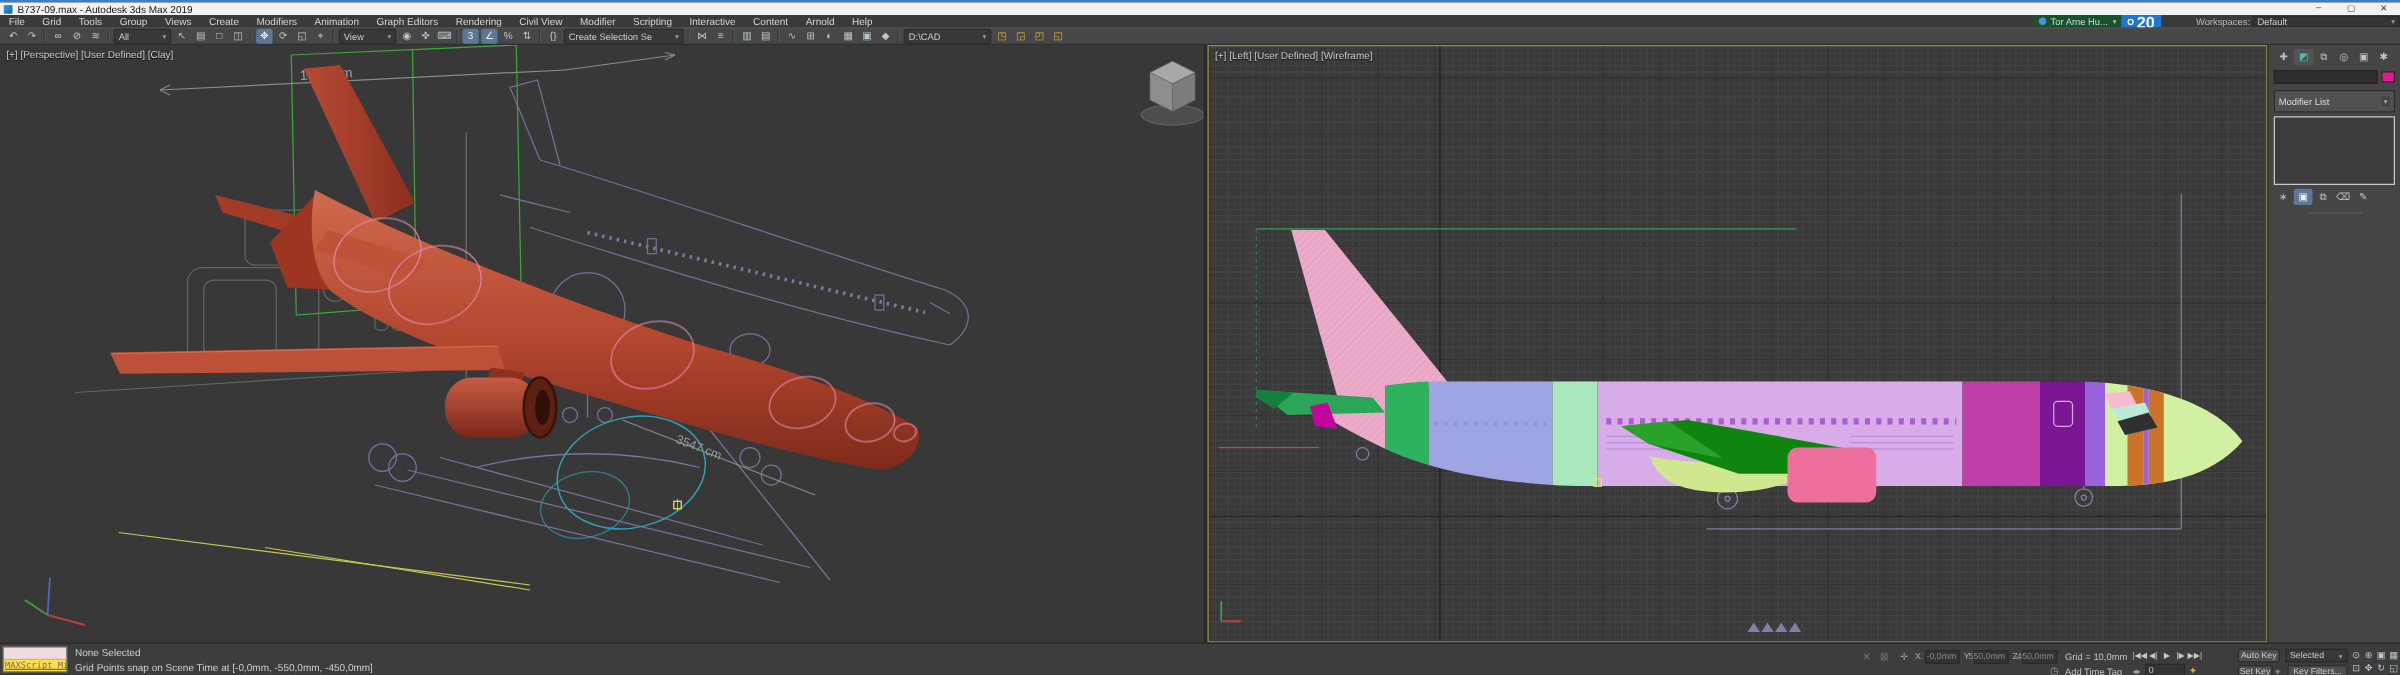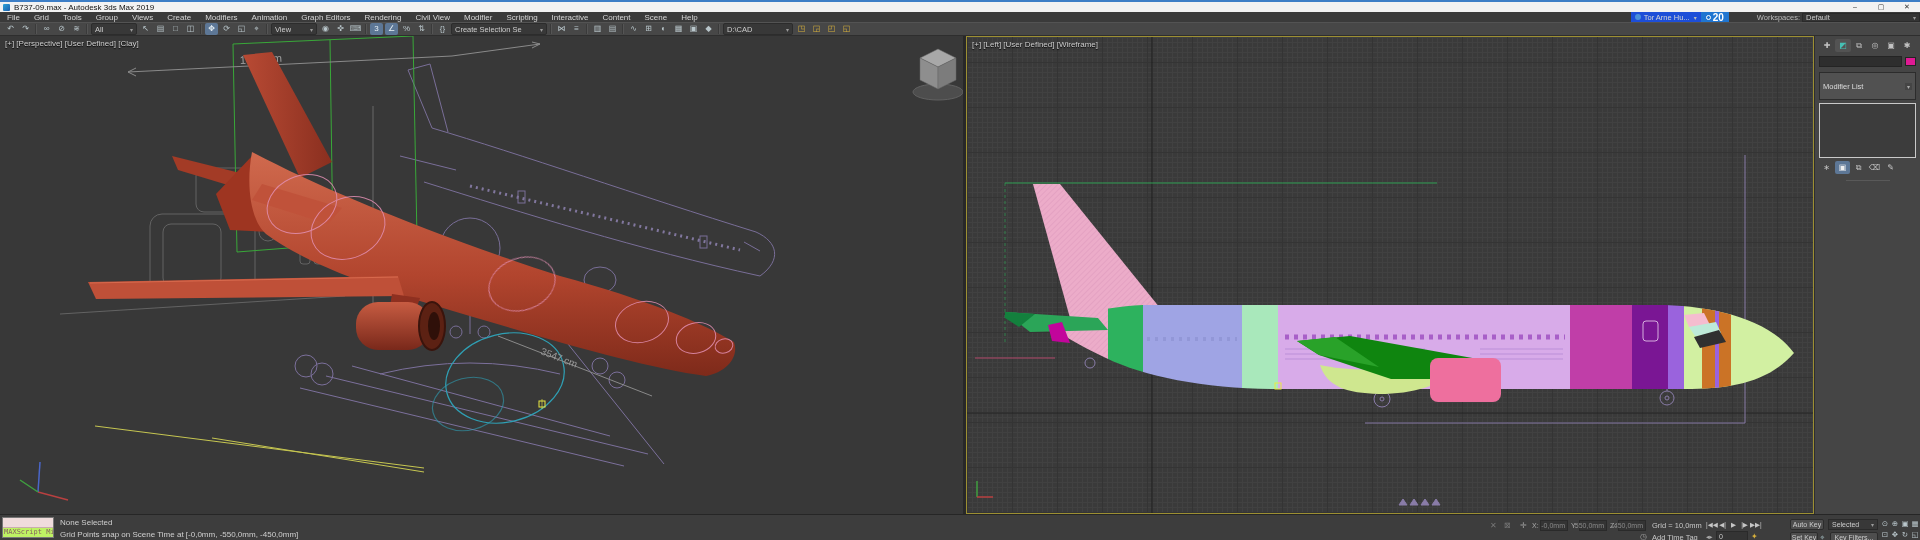--- a/index.html
+++ b/index.html
@@ -8,24 +8,24 @@
   
   #topstrip{position:absolute;left:0;top:0;width:1920px;height:2px;background:#3d7ec6;}
   #titlebar{position:absolute;left:0;top:2px;width:1920px;height:10px;background:#f2f2f2;display:flex;align-items:center;font-size:8px;color:#111;}
   #appicon{width:7px;height:7px;margin:0 4px 0 3px;border-radius:1px;background:linear-gradient(135deg,#2fa3d8,#1b5fae);}
   #wincontrols{margin-left:auto;display:flex;}
   #wincontrols span{width:26px;text-align:center;font-size:7px;color:#333;cursor:default;}
   
   #menubar{position:absolute;left:0;top:12px;width:1920px;height:10px;background:#3a3a3a;display:flex;align-items:center;font-size:8px;color:#d6d6d6;}
   #menubar .menu-item{padding:0 7px;white-space:nowrap;}
   #menu-right{margin-left:auto;display:flex;align-items:center;height:10px;}
-  #user-chip{display:flex;align-items:center;background:#1d4ed8;height:10px;padding:0 4px;font-size:7.5px;}
+  #user-chip{display:flex;align-items:center;background:#14532d;height:10px;padding:0 4px;font-size:7.5px;}
   #user-avatar{width:6px;height:6px;border-radius:50%;background:#4a90d9;margin-right:3px;}
   #user-chip .arr{margin-left:4px;font-size:6px;color:#bbb;}
-  #badge{display:flex;align-items:center;background:#1f75d1;color:#fff;height:10px;padding:0 5px;font-size:10px;font-weight:bold;margin-right:28px;}
+  #badge{display:flex;align-items:center;background:#1f75d1;color:#fff;height:10px;padding:0 5px;font-size:13px;font-weight:bold;margin-right:28px;}
   #badge .dot{width:5px;height:5px;border:1px solid #fff;border-radius:50%;margin-right:2px;}
   #ws-label{font-size:7.5px;color:#bbb;margin-right:2px;}
   #ws-dd{width:118px;height:9px;background:#343434;border:1px solid #2a2a2a;font-size:7.5px;color:#ccc;display:flex;align-items:center;padding:0 3px;}
   #ws-dd .arr{margin-left:auto;font-size:6px;color:#999;}
   
   #toolbar{position:absolute;left:0;top:22px;width:1920px;height:14px;background:#474747;border-top:1px solid #535353;border-bottom:1px solid #2e2e2e;display:flex;align-items:center;padding-left:3px;}
   .tbtn{height:12px;min-width:13px;display:flex;align-items:center;justify-content:center;color:#b9c6cb;font-size:8px;border-radius:2px;margin:0 1px;white-space:nowrap;}
   .tbtn .g{line-height:12px;}
   .tbtn .lb{display:none;text-align:center;}
   .tbtn .arr{display:none;}
@@ -46,33 +46,33 @@
   .vp-label{position:absolute;left:5px;top:3px;font-size:8px;color:#cfcfcf;z-index:5;text-shadow:0 1px 1px #000;}
   #vp-left svg,#vp-right svg{position:absolute;left:0;top:0;}
   
   #cmdpanel{position:absolute;left:1814px;top:36px;width:106px;height:478px;background:#454545;border-left:1px solid #2e2e2e;}
   #cp-tabs{display:flex;padding:3px 4px 2px 4px;}
   .cp-tab{width:16px;height:13px;display:flex;align-items:center;justify-content:center;font-size:8px;color:#c2c2c2;border-radius:2px;}
   .cp-tab.active{color:#46c0b4;background:#535353;}
   #cp-name-row{display:flex;align-items:center;padding:2px 4px;}
   #cp-name{flex:1;height:11px;background:#2e2e2e;border:1px solid #242424;}
   #cp-color{width:11px;height:9px;background:#df1a94;margin-left:3px;border:1px solid #242424;}
-  #cp-modlist{display:flex;align-items:center;margin:3px 4px 0 4px;height:28px;background:#515151;border:1px solid #2c2c2c;font-size:7.5px;color:#ddd;padding:0 3px;}
+  #cp-modlist{display:flex;align-items:center;margin:3px 4px 0 4px;height:18px;background:#515151;border:1px solid #2c2c2c;font-size:7.5px;color:#ddd;padding:0 3px;}
   #cp-modlist .arr{margin-left:auto;font-size:6px;color:#aaa;background:#454545;padding:0 2px;}
   #cp-stack{margin:3px 4px 0 4px;height:55px;background:#3c3c3c;border:1px solid #c9c9c9;}
   #cp-stackbtns{display:flex;align-items:center;padding:3px 4px 0 4px;}
   .sbtn{width:15px;height:13px;display:flex;align-items:center;justify-content:center;font-size:8px;color:#c2c2c2;border-radius:2px;margin-right:1px;}
   .sbtn.active{background:#5d7796;color:#eee;}
   #cp-divider{margin:6px auto 0 auto;width:44px;border-top:1px solid #595959;}
   
   #statusbar{position:absolute;left:0;top:514px;width:1920px;height:26px;background:#3d3d3d;border-top:1px solid #262626;font-size:8px;color:#cfcfcf;}
   .sb-abs{position:absolute;white-space:nowrap;}
   #ms-box{left:2px;top:2px;width:52px;height:21px;border:1px solid #777;}
   #ms-top{height:10px;background:#f0dcdc;border-bottom:1px solid #c9aeae;}
-  #ms-bot{height:9px;background:#bef264;font-family:"DejaVu Sans Mono",monospace;font-size:7px;color:#86625f;padding-left:1px;overflow:hidden;}
+  #ms-bot{height:9px;background:#fde047;font-family:"DejaVu Sans Mono",monospace;font-size:7px;color:#86625f;padding-left:1px;overflow:hidden;text-decoration:underline;}
   .sb-field{background:#343434;border:1px solid #2a2a2a;color:#8a8a8a;height:11px;font-size:7px;display:flex;align-items:center;justify-content:flex-end;padding:0 2px;}
   .sb-ic{color:#9a9a9a;font-size:8px;}
   .sb-btn{background:#4e4e4e;border:1px solid #2c2c2c;border-radius:2px;color:#ccc;height:11px;display:flex;align-items:center;justify-content:center;font-size:7px;padding:0 3px;}
   .sb-dd{background:#383838;border:1px solid #2a2a2a;color:#ccc;height:11px;display:flex;align-items:center;font-size:7px;padding:0 3px;}
   .sb-dd .arr{margin-left:auto;font-size:6px;color:#999;}
   #playback{display:flex;}
   #playback span{width:11px;text-align:center;color:#c6c6c6;font-size:6.5px;line-height:11px;}
   #navgrid{display:grid;grid-template-columns:repeat(4,10px);grid-auto-rows:11px;}
   #navgrid span{text-align:center;color:#b9c6cb;font-size:7.5px;line-height:11px;}
 </style>
@@ -103,21 +103,21 @@
         <span class="menu-item">Create</span>
         <span class="menu-item">Modifiers</span>
         <span class="menu-item">Animation</span>
         <span class="menu-item">Graph Editors</span>
         <span class="menu-item">Rendering</span>
         <span class="menu-item">Civil View</span>
         <span class="menu-item">Modifier</span>
         <span class="menu-item">Scripting</span>
         <span class="menu-item">Interactive</span>
         <span class="menu-item">Content</span>
-        <span class="menu-item">Scene</span>
+        <span class="menu-item">Arnold</span>
         <span class="menu-item">Help</span>
       </span>
     <span id="menu-right">
       <span id="user-chip">
         <span id="user-avatar"></span>
         <span>Tor Arne Hu...</span>
         <span class="arr">▾</span>
       </span>
       <span id="badge">
         <span class="dot"></span>

